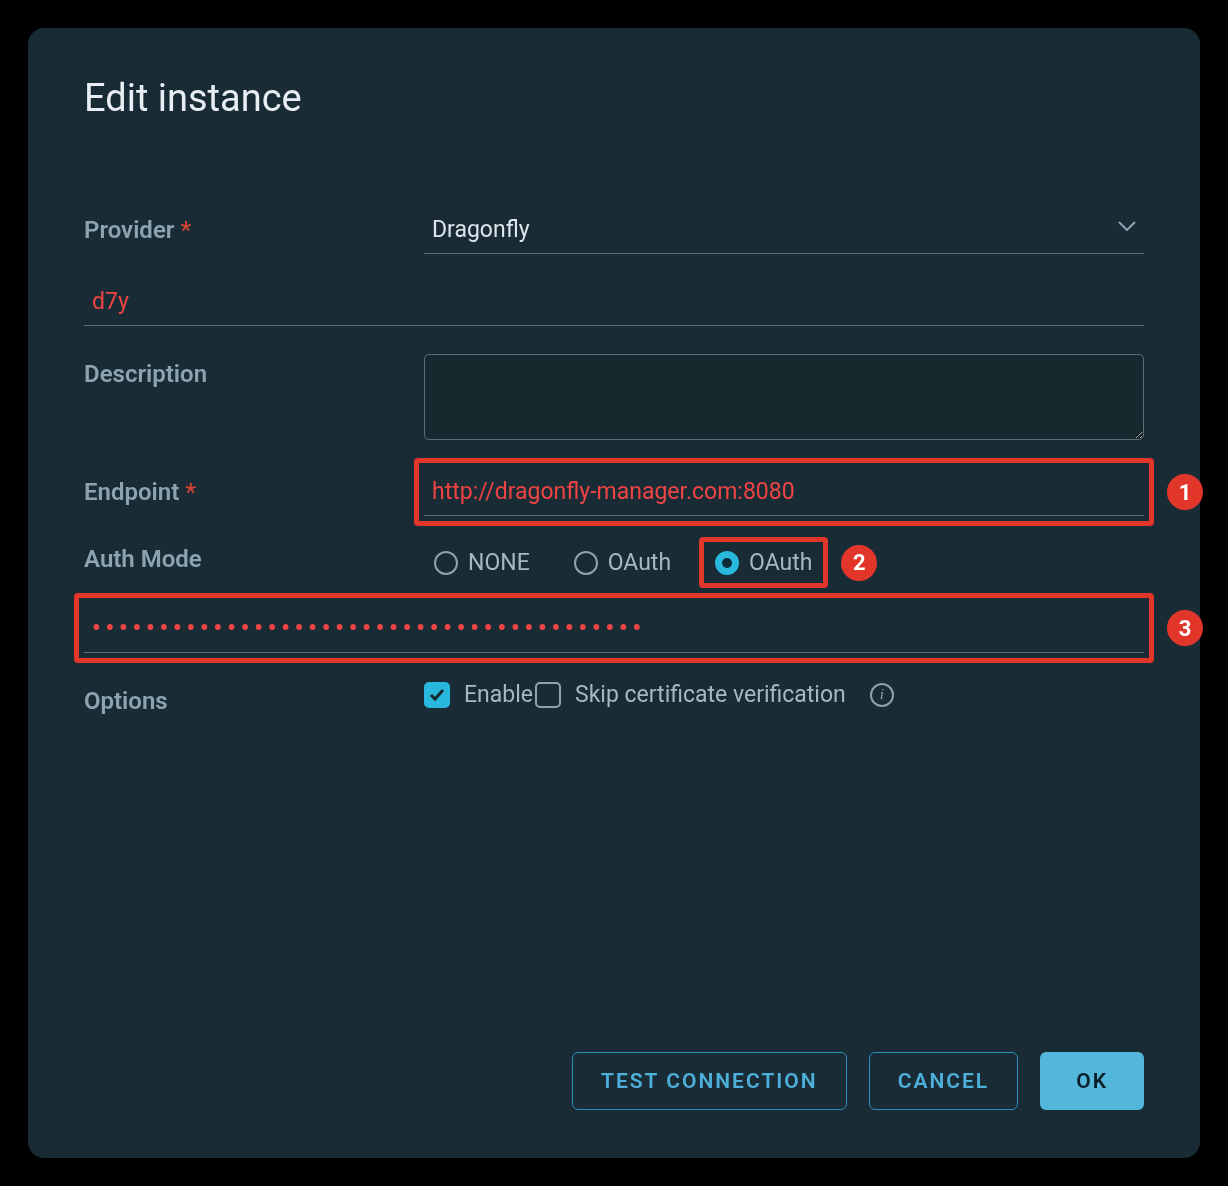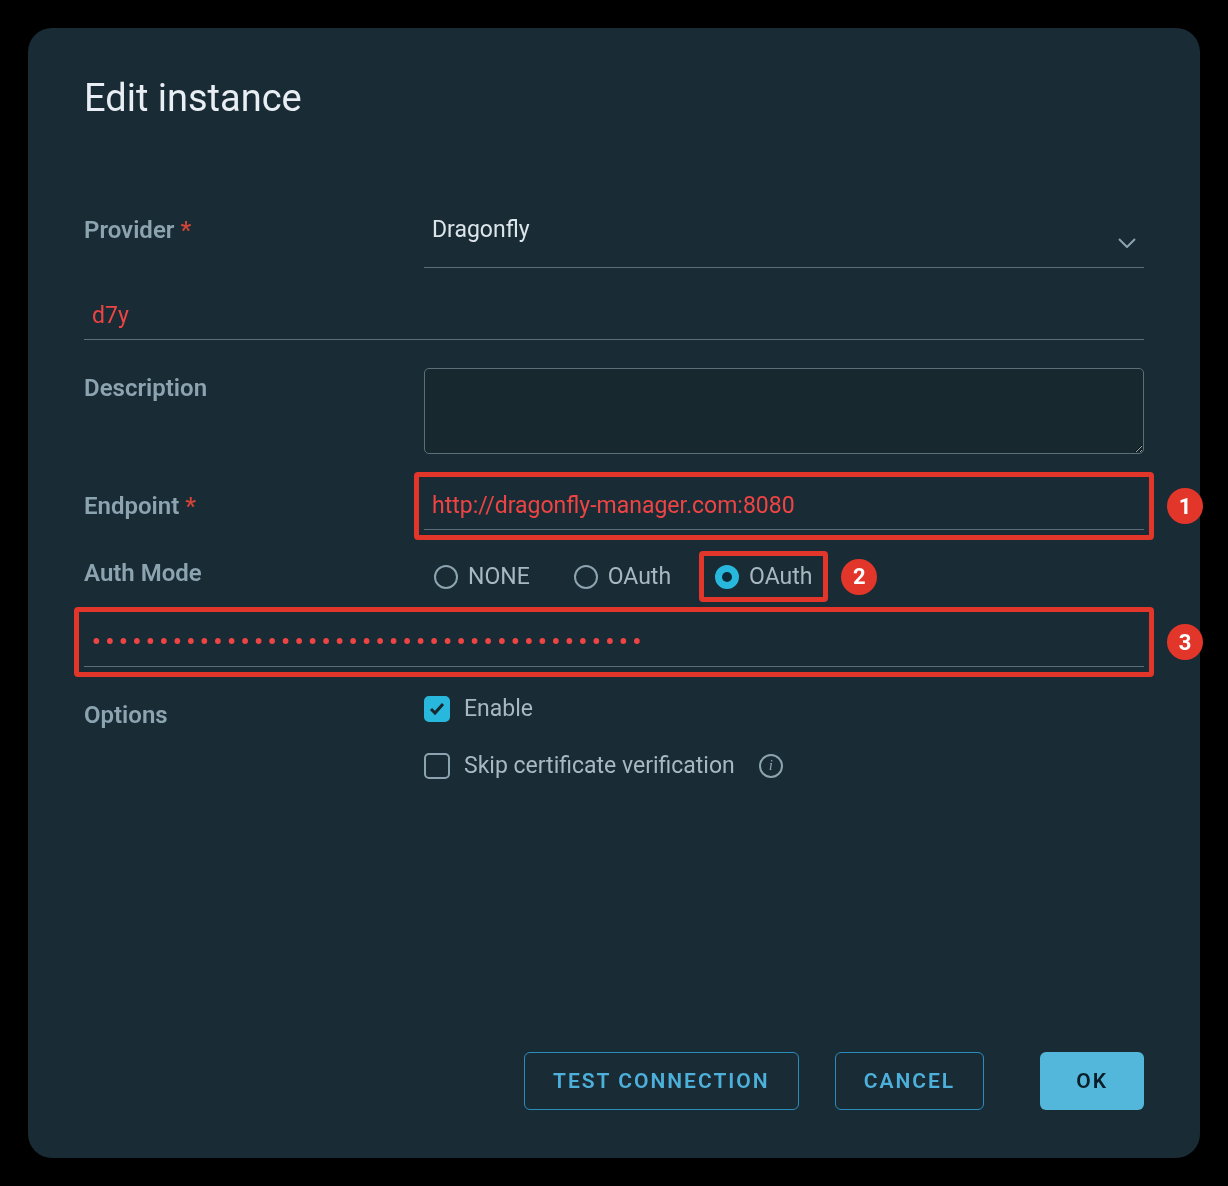--- a/index.html
+++ b/index.html
@@ -11,21 +11,21 @@
     body {
       background: #000;
       font-family: -apple-system, BlinkMacSystemFont, "Segoe UI", Roboto, sans-serif;
       width: 1228px;
       height: 1186px;
       padding: 28px;
     }
     
     .modal {
       background: #192b34;
-      border-radius: 24px;
+      border-radius: 16px;
       padding: 48px 56px 48px 56px;
       width: 100%;
       height: 100%;
       position: relative;
     }
     
     .modal-title {
       color: #e8eef3;
       font-size: 38px;
       font-weight: 400;
@@ -56,24 +56,24 @@
     }
     
     .form-control {
       flex: 1;
       position: relative;
     }
     
     .select-wrapper {
       position: relative;
       border-bottom: 1px solid #5c6e77;
-      padding: 6px 8px 24px 8px;
+      padding: 6px 8px 10px 8px;
       display: flex;
       justify-content: space-between;
-      align-items: flex-end;
+      align-items: flex-start;
       cursor: pointer;
     }
     
     .select-value {
       color: #dce5ea;
       font-size: 23px;
     }
     
     .chevron {
       width: 18px;
@@ -151,22 +151,21 @@
       border-radius: 50%;
     }
     
     .radio-label {
       color: #a8b8c0;
       font-size: 23px;
     }
     
     .checkbox-group {
       display: flex;
-      flex-direction: column;
-      gap: 30px;
+      gap: 2px;
     }
     
     .checkbox-item {
       display: flex;
       align-items: center;
       gap: 14px;
       cursor: pointer;
     }
     
     .checkbox-box {
@@ -210,21 +209,21 @@
       font-style: italic;
       font-family: serif;
       margin-left: 10px;
     }
     
     .button-row {
       position: absolute;
       bottom: 48px;
       right: 56px;
       display: flex;
-      gap: 36px;
+      gap: 22px;
     }
     
     .btn {
       padding: 16px 28px;
       font-size: 21px;
       font-weight: 600;
       letter-spacing: 2px;
       border-radius: 6px;
       cursor: pointer;
       border: none;
@@ -234,21 +233,20 @@
     .btn-outline {
       background: transparent;
       border: 1px solid #2b8dbb;
       color: #4db0db;
     }
     
     .btn-primary {
       background: #52b7da;
       color: #0a1e29;
       padding: 16px 36px;
-      margin-left: 20px;
     }
     
     .callout {
       border: 5px solid #e3362a;
       border-radius: 4px;
       position: absolute;
     }
     
     .callout-num {
       position: absolute;

